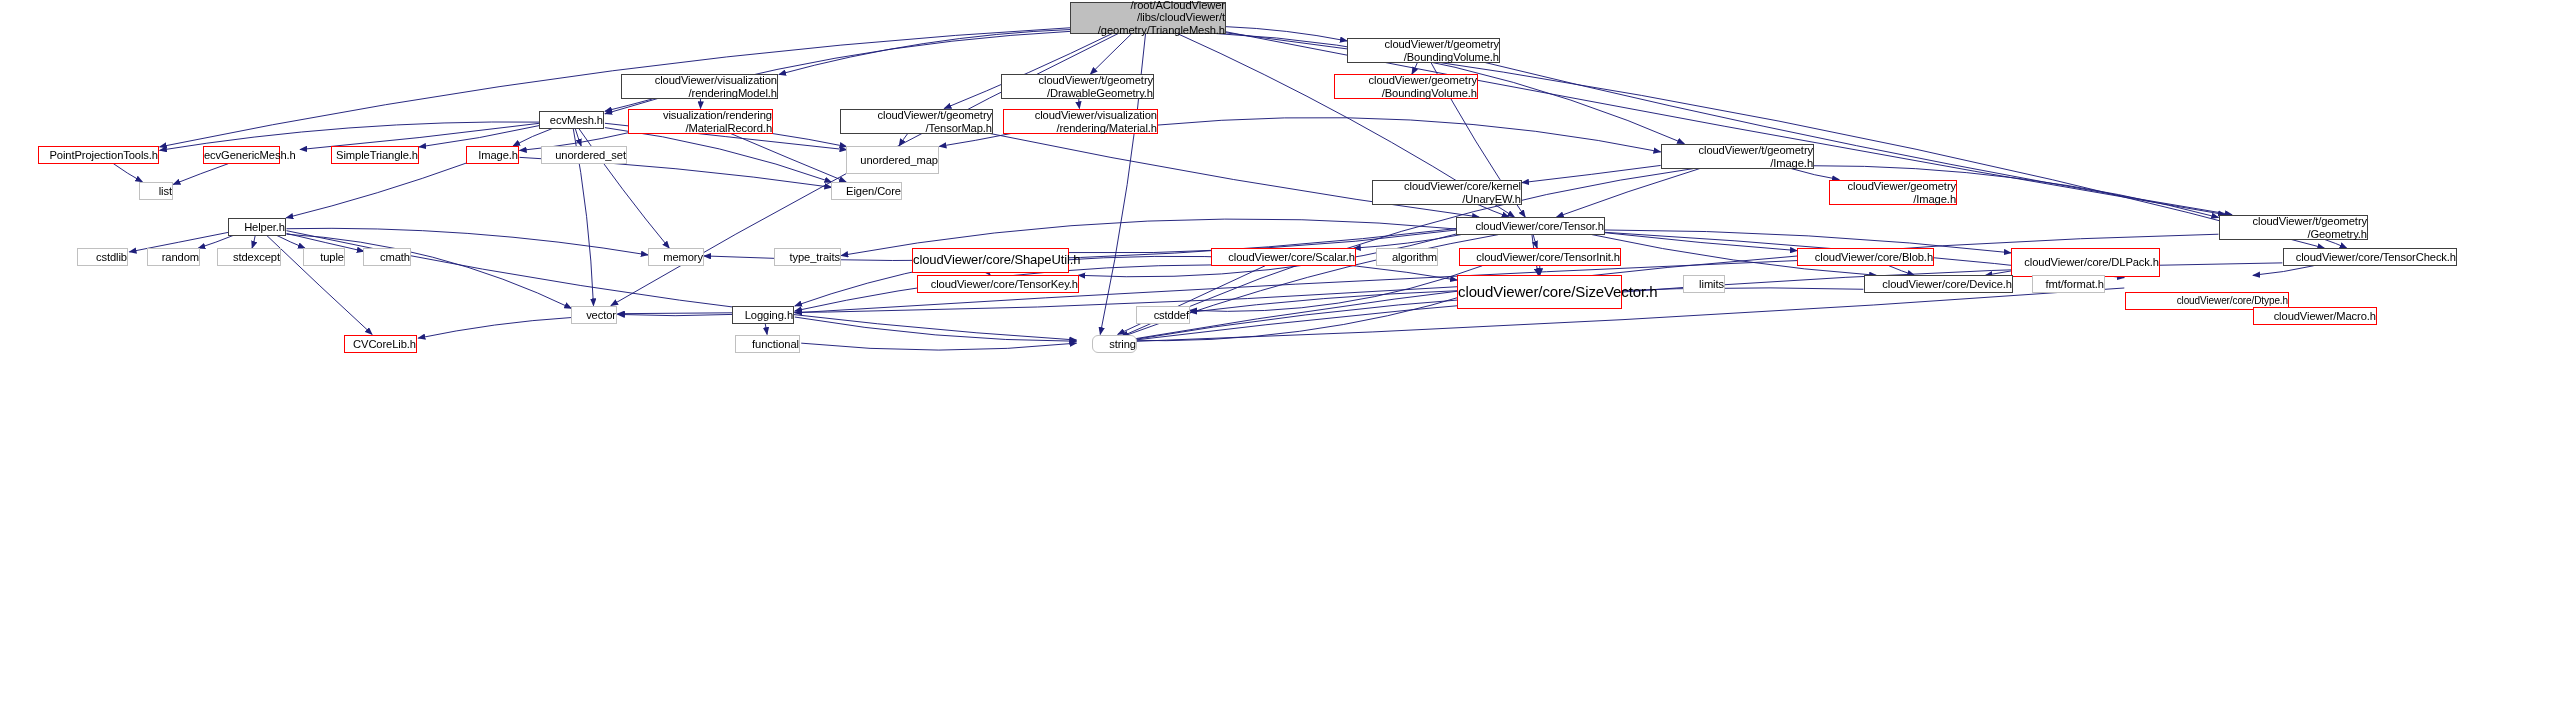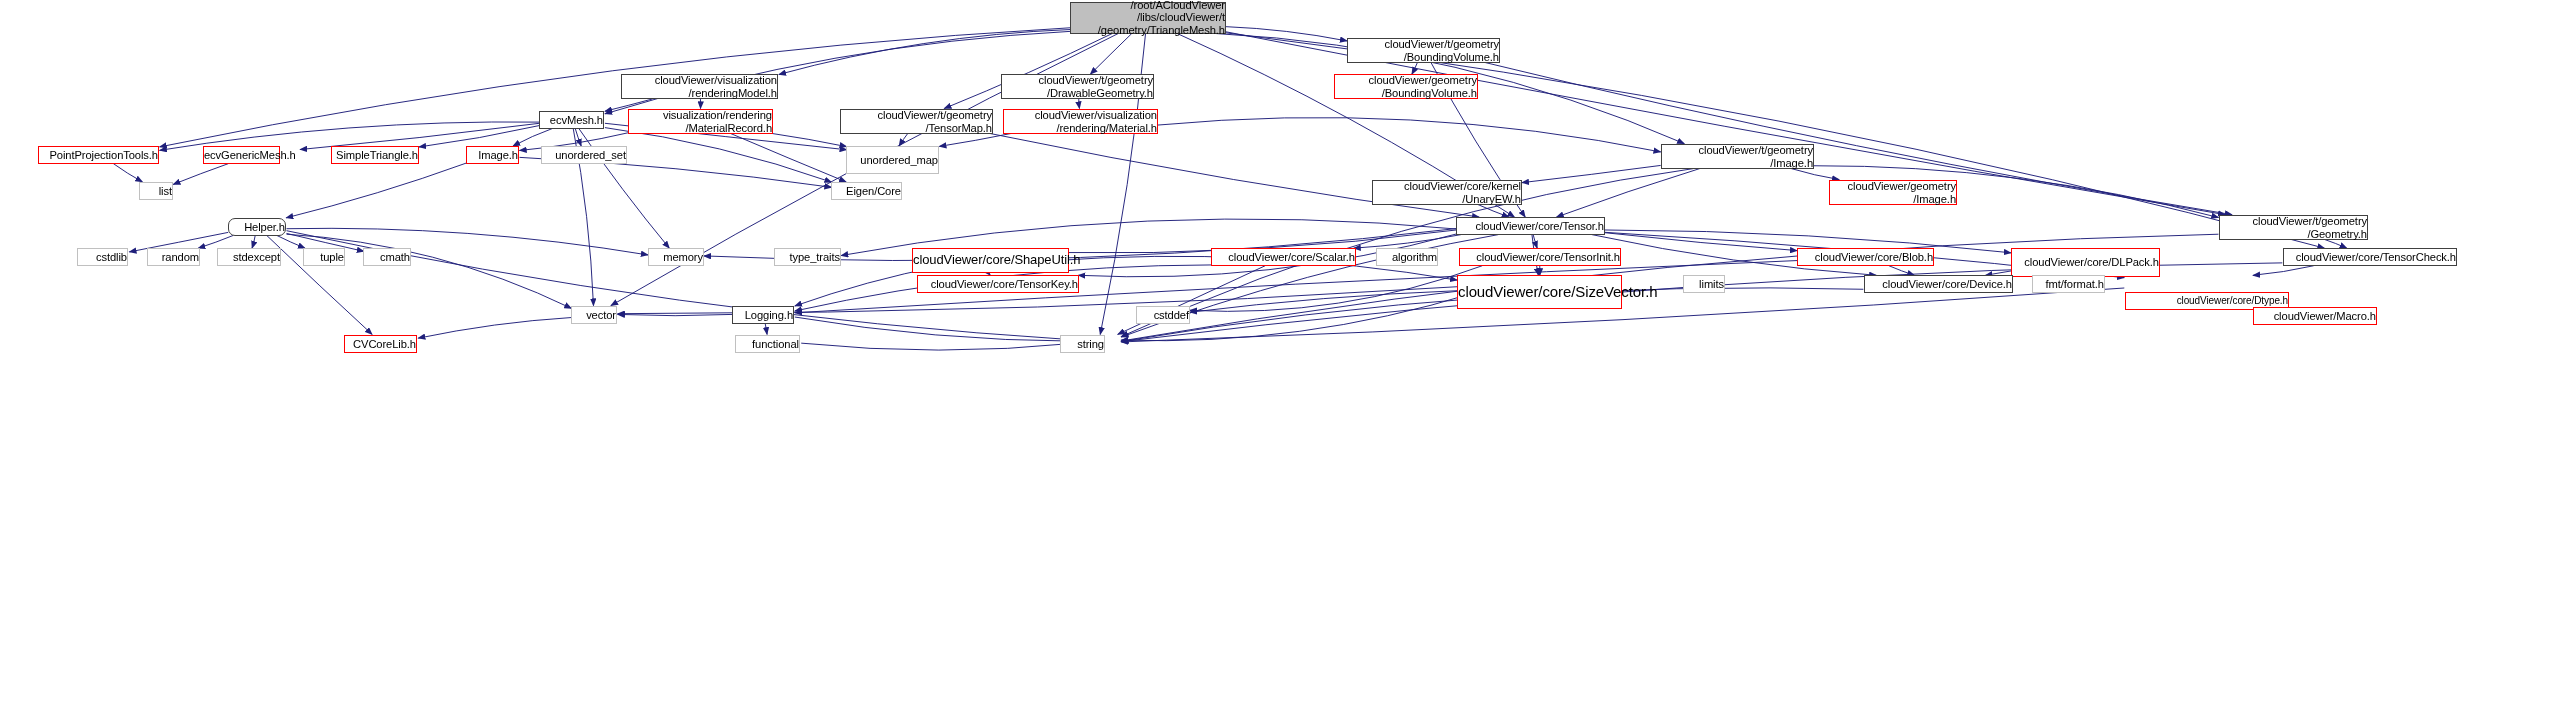--- a/index.html
+++ b/index.html
@@ -182,21 +182,21 @@
       <div class="node n-red" style="left: 331px; top: 146px; width: 88px; height: 17.6px; font-size: 11.2px;"><span class="nlabel">SimpleTriangle.h</span></div>
       <div class="node n-red" style="left: 466px; top: 146px; width: 53px; height: 17.6px; font-size: 11.2px;"><span class="nlabel">Image.h</span></div>
       <div class="node n-gray" style="left: 541px; top: 146px; width: 86px; height: 17.6px; font-size: 11.2px;"><span class="nlabel">unordered_set</span></div>
       <div class="node n-gray" style="left: 846px; top: 146px; width: 93px; height: 28px; font-size: 11.2px;"><span class="nlabel">unordered_map</span></div>
       <div class="node n-gray" style="left: 139px; top: 182px; width: 34px; height: 17.6px; font-size: 11.2px;"><span class="nlabel">list</span></div>
       <div class="node n-gray" style="left: 831px; top: 182px; width: 71px; height: 17.6px; font-size: 11.2px;"><span class="nlabel">Eigen/Core</span></div>
       <div class="node n-black" style="left: 1372px; top: 180px; width: 150px; height: 25px; font-size: 11.2px;"><span class="nlabel">cloudViewer/core/kernel
 /UnaryEW.h</span></div>
       <div class="node n-red" style="left: 1829px; top: 180px; width: 128px; height: 25px; font-size: 11.2px;"><span class="nlabel">cloudViewer/geometry
 /Image.h</span></div>
-      <div class="node n-black" style="left: 228px; top: 218px; width: 58px; height: 17.6px; font-size: 11.2px; border-radius: 7px;"><span class="nlabel">Helper.h</span></div>
+      <div class="node n-black" style="left: 228px; top: 218px; width: 58px; height: 17.6px; font-size: 11.2px;"><span class="nlabel">Helper.h</span></div>
       <div class="node n-black" style="left: 1456px; top: 217px; width: 149px; height: 17.6px; font-size: 11.2px;"><span class="nlabel">cloudViewer/core/Tensor.h</span></div>
       <div class="node n-black" style="left: 2219px; top: 215px; width: 149px; height: 25px; font-size: 11.2px;"><span class="nlabel">cloudViewer/t/geometry
 /Geometry.h</span></div>
       <div class="node n-gray" style="left: 77px; top: 248px; width: 51px; height: 17.6px; font-size: 11.2px;"><span class="nlabel">cstdlib</span></div>
       <div class="node n-gray" style="left: 147px; top: 248px; width: 53px; height: 17.6px; font-size: 11.2px;"><span class="nlabel">random</span></div>
       <div class="node n-gray" style="left: 217px; top: 248px; width: 64px; height: 17.6px; font-size: 11.2px;"><span class="nlabel">stdexcept</span></div>
       <div class="node n-gray" style="left: 303px; top: 248px; width: 42px; height: 17.6px; font-size: 11.2px;"><span class="nlabel">tuple</span></div>
       <div class="node n-gray" style="left: 363px; top: 248px; width: 48px; height: 17.6px; font-size: 11.2px;"><span class="nlabel">cmath</span></div>
       <div class="node n-gray" style="left: 648px; top: 248px; width: 56px; height: 17.6px; font-size: 11.2px;"><span class="nlabel">memory</span></div>
       <div class="node n-gray" style="left: 774px; top: 248px; width: 67px; height: 17.6px; font-size: 11.2px;"><span class="nlabel">type_traits</span></div>
@@ -212,16 +212,16 @@
       <div class="node n-gray" style="left: 1683px; top: 275px; width: 42px; height: 17.6px; font-size: 11.2px;"><span class="nlabel">limits</span></div>
       <div class="node n-black" style="left: 1864px; top: 275px; width: 149px; height: 17.6px; font-size: 11.2px;"><span class="nlabel">cloudViewer/core/Device.h</span></div>
       <div class="node n-gray" style="left: 2032px; top: 275px; width: 73px; height: 17.6px; font-size: 11.2px;"><span class="nlabel">fmt/format.h</span></div>
       <div class="node n-red" style="left: 2125px; top: 292px; width: 164px; height: 17.6px; font-size: 10px;"><span class="nlabel">cloudViewer/core/Dtype.h</span></div>
       <div class="node n-red" style="left: 2253px; top: 307px; width: 124px; height: 17.6px; font-size: 11.2px;"><span class="nlabel">cloudViewer/Macro.h</span></div>
       <div class="node n-gray" style="left: 571px; top: 306px; width: 46px; height: 17.6px; font-size: 11.2px;"><span class="nlabel">vector</span></div>
       <div class="node n-black" style="left: 732px; top: 306px; width: 62px; height: 17.6px; font-size: 11.2px;"><span class="nlabel">Logging.h</span></div>
       <div class="node n-gray" style="left: 1136px; top: 306px; width: 54px; height: 17.6px; font-size: 11.2px;"><span class="nlabel">cstddef</span></div>
       <div class="node n-red" style="left: 344px; top: 335px; width: 73px; height: 17.6px; font-size: 11.2px;"><span class="nlabel">CVCoreLib.h</span></div>
       <div class="node n-gray" style="left: 735px; top: 335px; width: 65px; height: 17.6px; font-size: 11.2px;"><span class="nlabel">functional</span></div>
-      <div class="node n-gray" style="left: 1060px; top: 335px; width: 45px; height: 17.6px; font-size: 11.2px;"><span class="nlabel">string</span></div>
+      <div class="node n-gray" style="left: 1092px; top: 335px; width: 45px; height: 17.6px; font-size: 11.2px; border-radius: 6px;"><span class="nlabel">string</span></div>
     </div>
 </div>
 
 
 </body></html>

